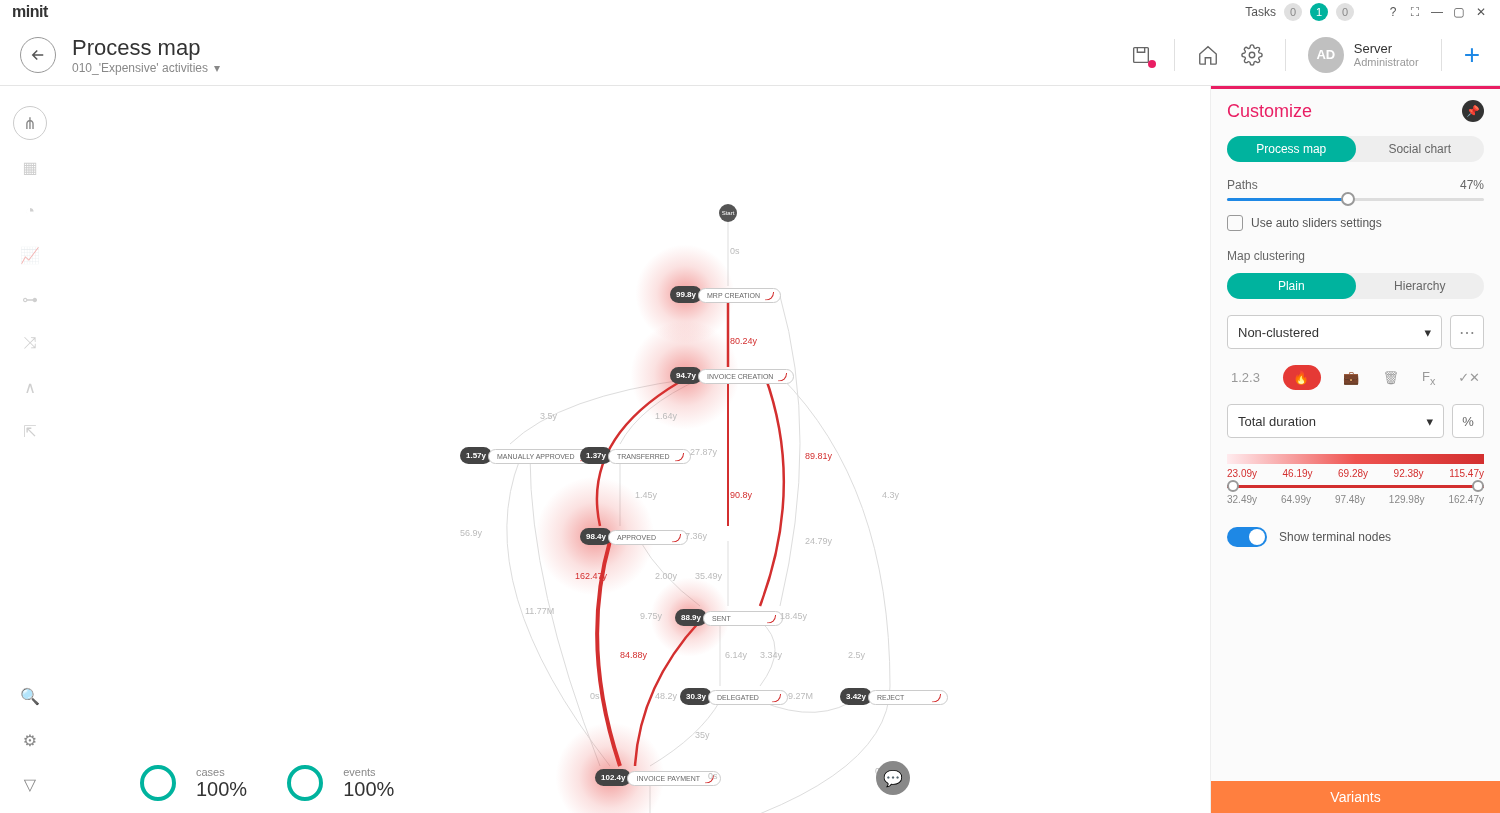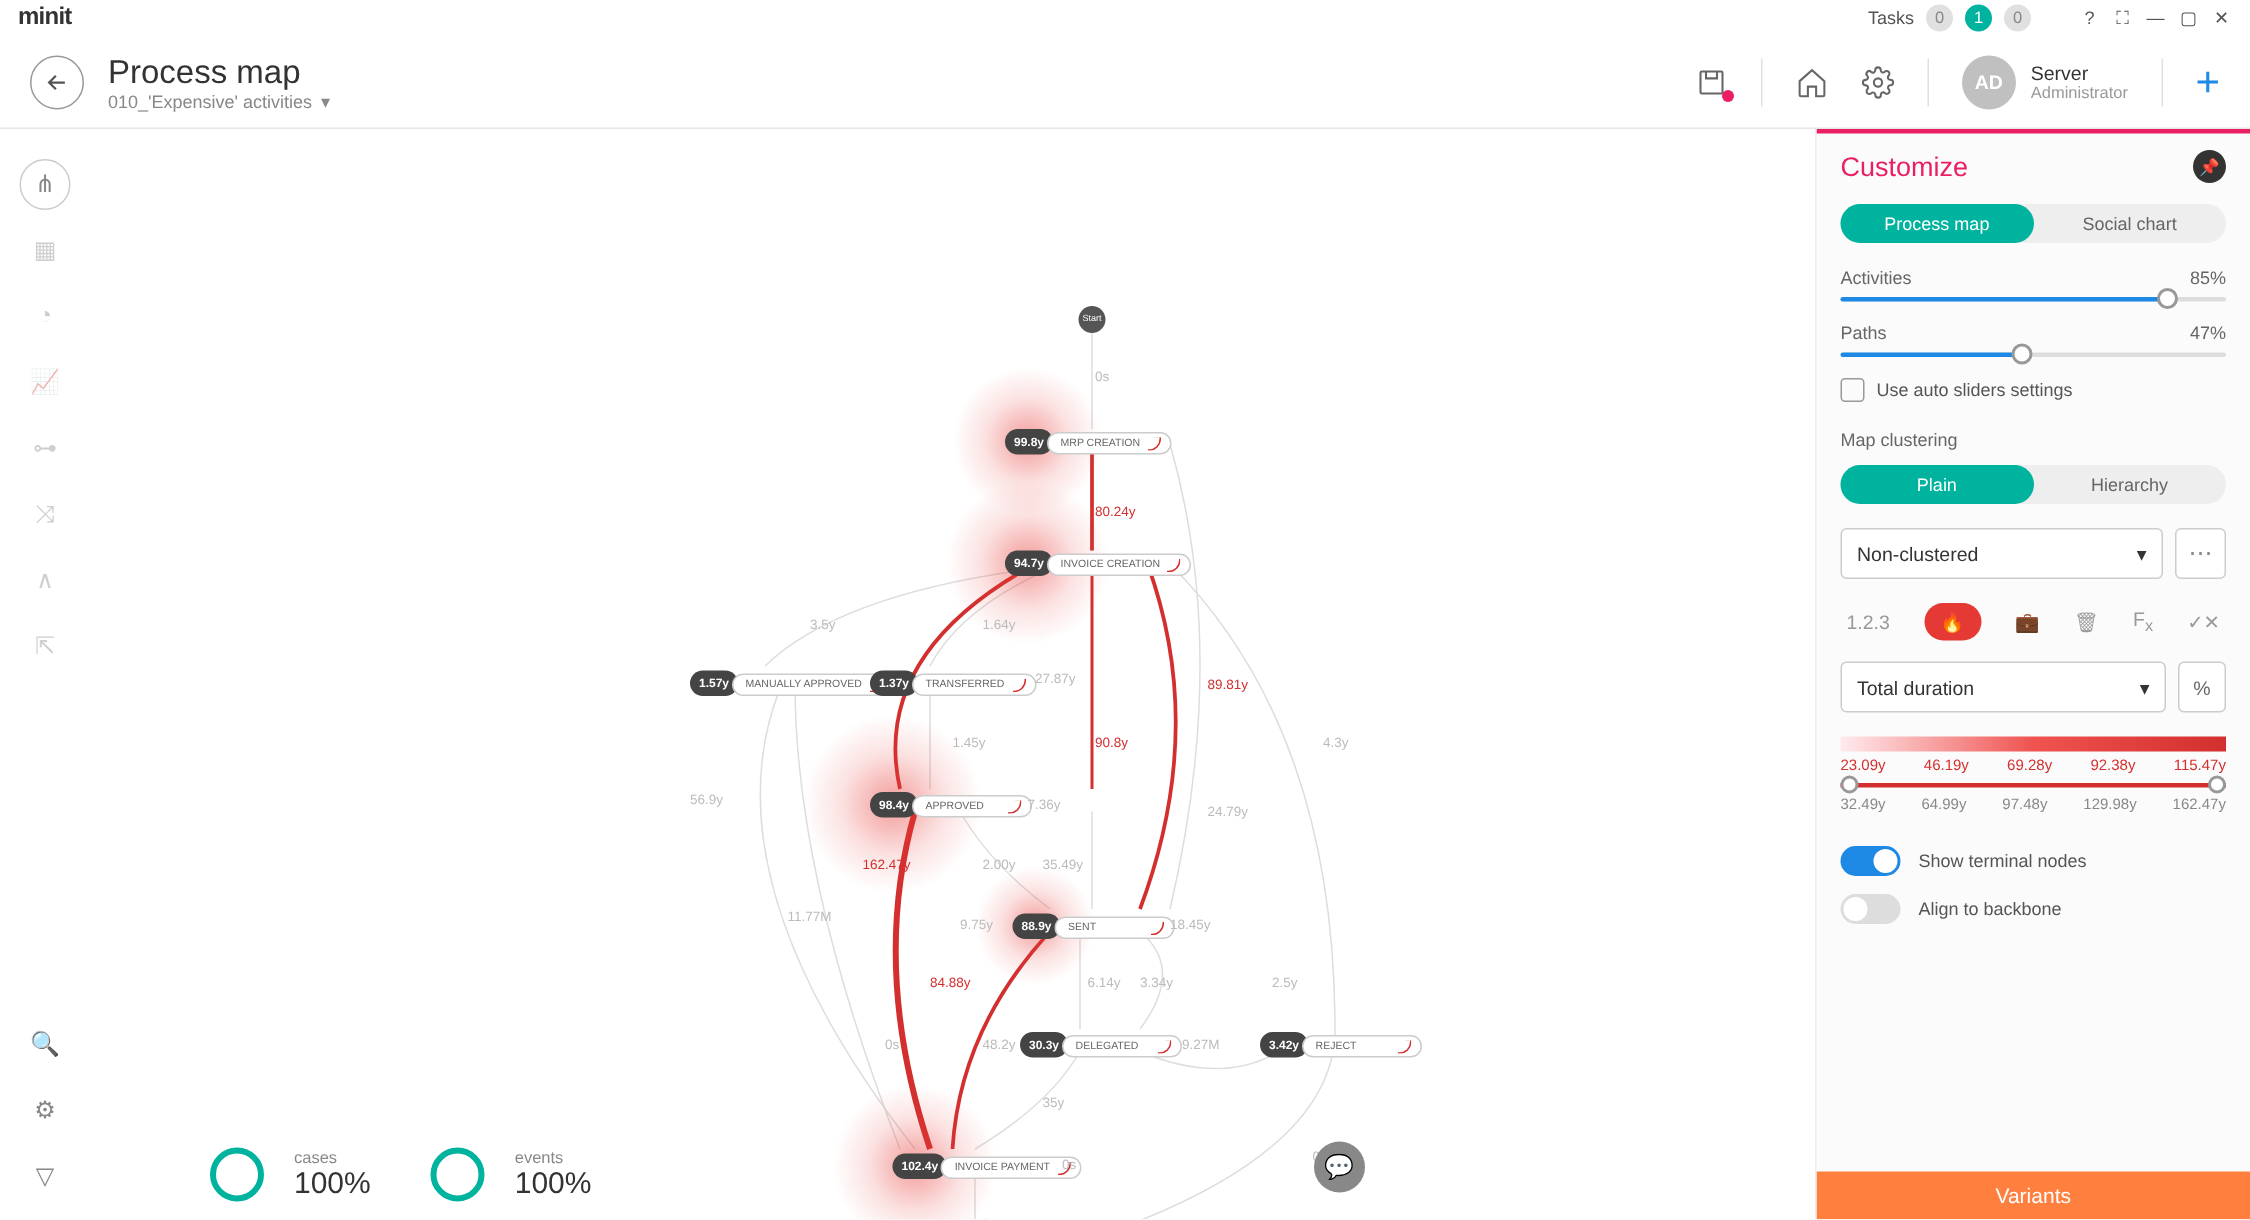--- a/index.html
+++ b/index.html
@@ -303,30 +303,20 @@
     <h2>
       <span>Customize</span>
       <span class="pin">📌</span>
     </h2>
     <div class="seg">
       <div class="seg-item active">Process map</div>
       <div class="seg-item">Social chart</div>
     </div>
     <div class="slider-row">
       <div class="slider-label">
-          <span>Activities</span>
-          <span>85%</span>
-        </div>
-      <div class="slider-track">
-          <div class="slider-fill" style="width:85%"></div>
-          <div class="slider-thumb" style="left:85%"></div>
-        </div>
-    </div>
-    <div class="slider-row">
-      <div class="slider-label">
           <span>Paths</span>
           <span>47%</span>
         </div>
       <div class="slider-track">
           <div class="slider-fill" style="width:47%"></div>
           <div class="slider-thumb" style="left:47%"></div>
         </div>
     </div>
     <div class="checkbox-row">
       <div class="chk"></div>
@@ -378,23 +368,17 @@
         <span>129.98y</span>
         <span>162.47y</span>
       </div>
     <div style="height:22px"></div>
     <div class="toggle-row">
       <div class="toggle on">
           <div class="toggle-knob"></div>
         </div>
       <span>Show terminal nodes</span>
     </div>
-    <div class="toggle-row">
-      <div class="toggle off">
-          <div class="toggle-knob"></div>
-        </div>
-      <span>Align to backbone</span>
-    </div>
     <div class="panel-footer">
       <div class="btn-var">Variants</div>
     </div>
   </div>
 </div>
 
 </body></html>

